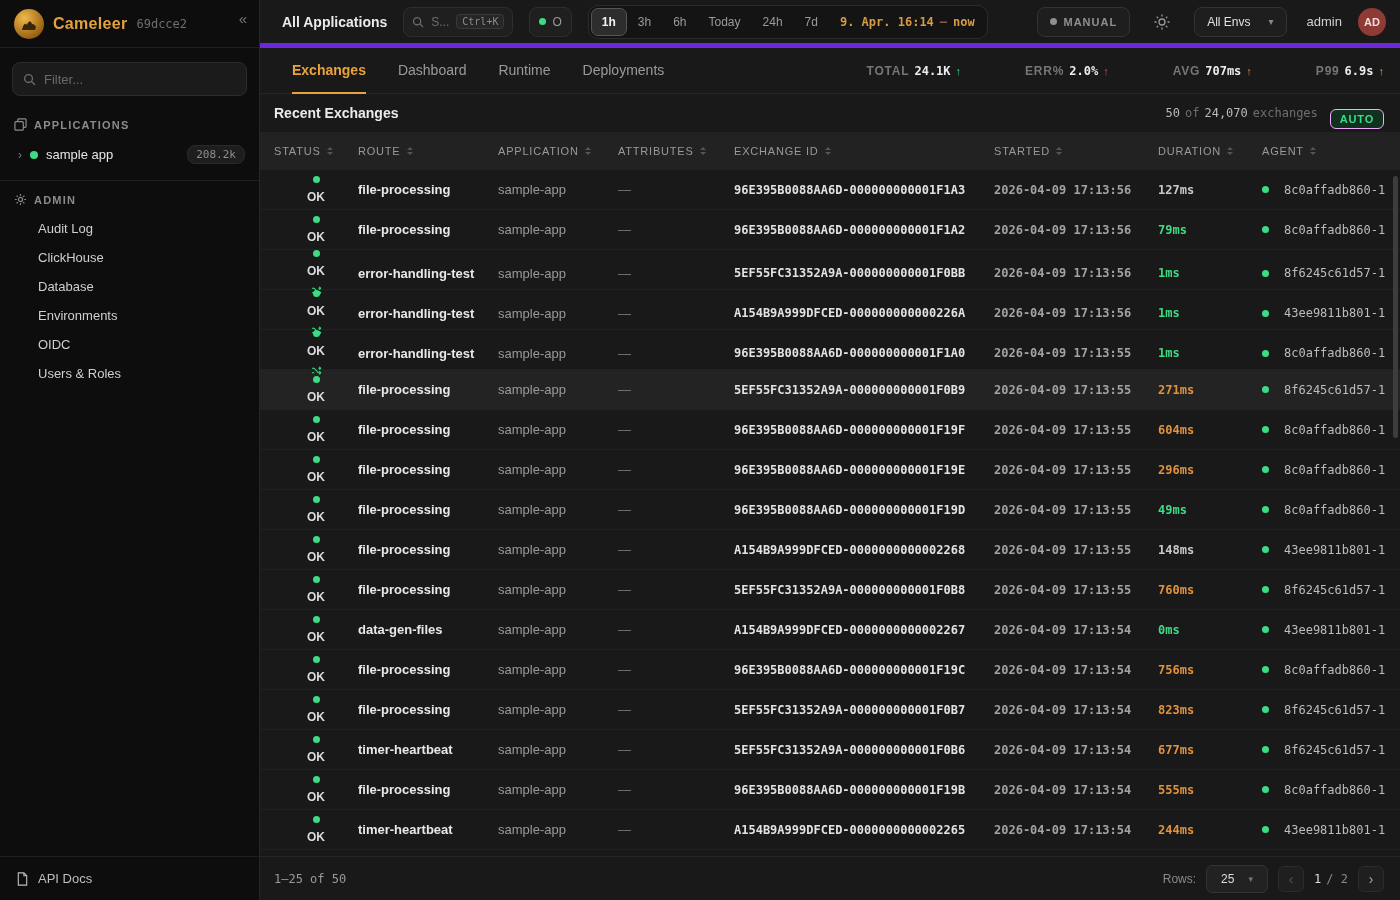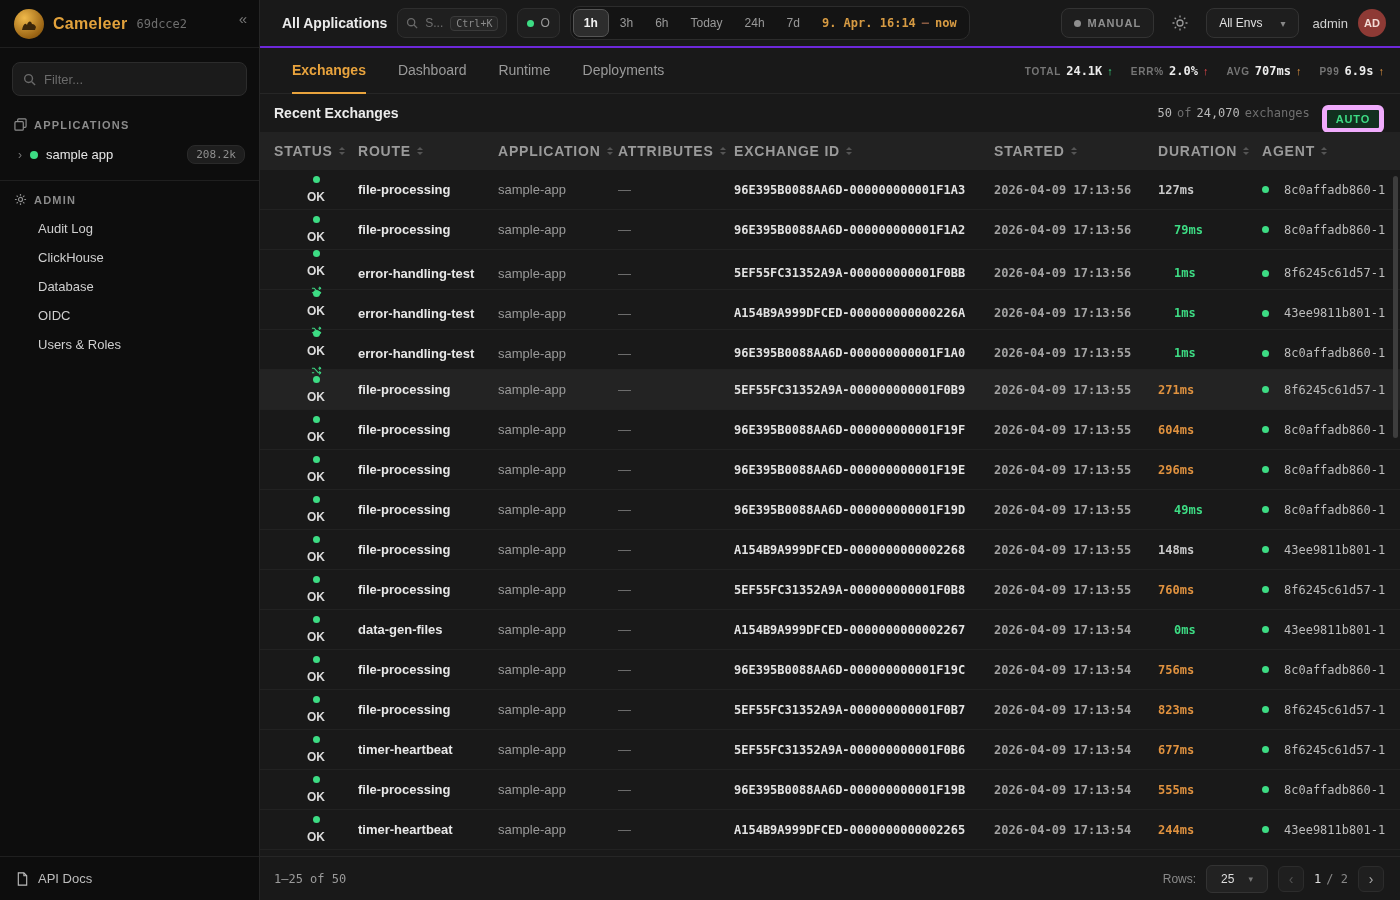--- a/index.html
+++ b/index.html
@@ -25,21 +25,21 @@
   .sb-divider { border-top:1px solid #1f1f1f; margin:10px 0 0 0; }
   .admin-item { padding:7px 14px 7px 38px; color:#cfcfcf; font-size:13px; cursor:pointer; }
   .sb-footer { margin-top:auto; border-top:1px solid #1f1f1f; height:44px; display:flex; align-items:center; gap:9px; padding:0 16px; color:#bdbdbd; font-size:13px; cursor:pointer; }
   .dot { width:8px; height:8px; border-radius:50%; background:#3ddc84; display:inline-block; flex:0 0 auto; }
   .dot.small { width:7px; height:7px; }
 
   
   .main { position:absolute; left:260px; top:0; right:0; bottom:0; display:flex; flex-direction:column; background:#191919; }
 
   
-  .topbar { height:48px; border-bottom:2px solid #6d28d9; display:flex; align-items:center; gap:10px; padding:0 14px 0 22px; flex:0 0 auto; }
+  .topbar { height:48px; border-bottom:5px solid #6d28d9; display:flex; align-items:center; gap:16px; padding:0 14px 0 22px; flex:0 0 auto; }
   .scope-label { font-weight:bold; font-size:14px; color:#eaeaea; white-space:nowrap; }
   .search-pill { height:30px; background:#1f1f1f; border:1px solid #2e2e2e; border-radius:8px; display:flex; align-items:center; gap:7px; padding:0 8px; color:#6f6f6f; cursor:text; }
   .search-pill .stext { font-size:12px; color:#6f6f6f; }
   .kbd { background:#262626; border:1px solid #3a3a3a; border-radius:4px; font-family:"DejaVu Sans Mono", monospace; font-size:10px; color:#8a8a8a; padding:1px 5px; }
   .live-pill { height:30px; background:#1f1f1f; border:1px solid #2e2e2e; border-radius:8px; display:flex; align-items:center; gap:6px; padding:0 9px; color:#9a9a9a; font-size:12px; overflow:hidden; max-width:44px; }
   .time-group { height:34px; background:#141414; border:1px solid #2c2c2c; border-radius:10px; display:flex; align-items:center; padding:2px; gap:1px; }
   .trbtn { height:28px; border:1px solid transparent; background:transparent; color:#9a9a9a; border-radius:7px; font-size:12px; padding:0 10px; cursor:pointer; font-family:inherit; white-space:nowrap; }
   .trbtn.active { background:#2d2d2d; border-color:#555; color:#f2f2f2; font-weight:bold; }
   .date-range { display:flex; align-items:center; gap:6px; padding:0 10px; font-family:"DejaVu Sans Mono", monospace; font-size:12px; font-weight:bold; color:#d79b43; white-space:nowrap; }
   .date-range .sep { color:#8a5b42; }
@@ -51,57 +51,57 @@
   .user-name { color:#cfcfcf; font-size:13px; margin-left:4px; white-space:nowrap; }
   .avatar { width:28px; height:28px; border-radius:50%; background:#8e3a35; color:#f3dcd6; font-size:11px; font-weight:bold; display:flex; align-items:center; justify-content:center; cursor:pointer; flex:0 0 auto; }
   .spacer { flex:1; }
 
   
   .tabbar { height:46px; border-bottom:1px solid #262626; display:flex; align-items:center; padding:0 16px 0 32px; gap:32px; flex:0 0 auto; }
   .tab { height:46px; display:flex; align-items:center; font-size:14px; color:#9a9a9a; cursor:pointer; border-bottom:2px solid transparent; }
   .tab.active { color:#e8a33d; border-bottom-color:#e8a33d; font-weight:bold; }
   .stats { margin-left:auto; display:flex; align-items:center; gap:18px; }
   .stat { display:flex; align-items:baseline; gap:5px; white-space:nowrap; }
-  .stat .slabel { color:#767676; font-size:10px; letter-spacing:.8px; font-weight:bold; }
+  .stat .slabel { color:#767676; font-size:12px; letter-spacing:.8px; font-weight:bold;margin-left:46px; }
   .stat .sval { color:#ececec; font-size:12px; font-weight:bold; }
   .stat .arrow { font-size:11px; font-weight:bold; }
   .stat.up-good .arrow { color:#3ddc84; }
   .stat.up-bad .arrow { color:#e5484d; }
   .stat.up-warn .arrow { color:#e0923f; }
 
   
   .section-head { height:38px; display:flex; align-items:center; padding:0 16px 0 14px; flex:0 0 auto; }
   .section-title { font-size:14px; font-weight:bold; color:#ebebeb; }
   .count-text { margin-left:auto; font-family:"DejaVu Sans Mono", monospace; font-size:12px; display:flex; gap:5px; align-items:center; }
   .count-text .num { color:#b9b9b9; }
   .count-text .word { color:#6f6f6f; }
-  .auto-badge { margin-left:12px; background:#12301f; border:5px solid #f0abfc; color:#3ddc84; font-size:11px; font-weight:bold; letter-spacing:.8px; border-radius:6px; padding:3px 9px; cursor:pointer;margin-top:12px; }
+  .auto-badge { margin-left:12px; background:#12301f; border:1px solid #f0abfc; color:#3ddc84; font-size:11px; font-weight:bold; letter-spacing:.8px; border-radius:6px; padding:3px 9px; cursor:pointer;margin-top:12px; }
 
   
   .grid { display:grid; grid-template-columns:84px 140px 120px 116px 260px 164px 104px 1fr; align-items:center; }
   .thead { background:#222222; height:38px; padding-left:14px; flex:0 0 auto; }
-  .th { display:flex; align-items:center; color:#9a9a9a; font-size:14px; letter-spacing:.8px; font-weight:bold; cursor:pointer; }
+  .th { display:flex; align-items:center; color:#9a9a9a; font-size:11px; letter-spacing:.8px; font-weight:normal; cursor:pointer; }
   .sort { display:inline-flex; flex-direction:column; gap:2px; margin-left:6px; }
   .sort i { width:0; height:0; border-left:3px solid transparent; border-right:3px solid transparent; display:block; }
   .sort .up { border-bottom:3px solid #555; }
   .sort .down { border-top:3px solid #555; }
   .tbody { flex:1; overflow:hidden; position:relative; }
   .trow { height:40px; padding-left:14px; border-bottom:1px solid #222222; cursor:pointer; }
   .trow.highlighted { background:#232323; }
   .status-cell { display:flex; align-items:center; gap:7px;flex-direction:column; }
   .status-text { color:#dcdcdc; font-size:12px; font-weight:bold; }
   .branch-icon { display:none; align-items:center; }
   .has-branch .branch-icon { display:inline-flex; }
   .cell.route { color:#e8e8e8; font-size:13px; font-weight:bold; }
   .cell.app { color:#9a9a9a; font-size:13px; }
   .cell.attrs { color:#777; font-size:13px; }
   .cell.xid { color:#e2e2e2; font-size:12px; font-weight:bold; }
   .cell.started { color:#a3a3a3; font-size:12px; font-weight:bold; }
   .cell.dur { font-size:12px; font-weight:bold; color:#c9c9c9; }
-  .cell.dur.fast { color:#3ddc84;margin-left:16px; }
+  .cell.dur.fast { color:#3ddc84; }
   .cell.dur.slow { color:#e0923f; }
   .cell.dur.normal { color:#c9c9c9; }
   .cell.agent { display:flex; align-items:center; gap:15px; color:#bdbdbd; font-size:12px; }
 
   
   .tfooter { height:44px; border-top:1px solid #262626; display:flex; align-items:center; padding:0 16px 0 14px; flex:0 0 auto; }
   .range-text { color:#9a9a9a; font-size:12px; }
   .foot-right { margin-left:auto; display:flex; align-items:center; gap:10px; }
   .rows-label { color:#8a8a8a; font-size:12px; }
   .rows-select { height:28px; min-width:62px; background:#222; border:1px solid #333; border-radius:6px; display:flex; align-items:center; justify-content:space-between; padding:0 14px; color:#ddd; font-size:12px; cursor:pointer; gap:8px; }
@@ -171,20 +171,21 @@
   </div>
 
   <div>
 
       <div class="admin-item">Audit Log</div>
 
       <div class="admin-item">ClickHouse</div>
 
       <div class="admin-item">Database</div>
 
+      <div class="admin-item">Environments</div>
 
       <div class="admin-item">OIDC</div>
 
       <div class="admin-item">Users &amp; Roles</div>
     </div>
 
   <div class="sb-footer">
     <span>
       <svg width="13" height="14" viewBox="0 0 13 15" fill="none" stroke="#bdbdbd" stroke-width="1.2">
           <path d="M2 1 h6 l3 3 v10 H2 z"></path>

